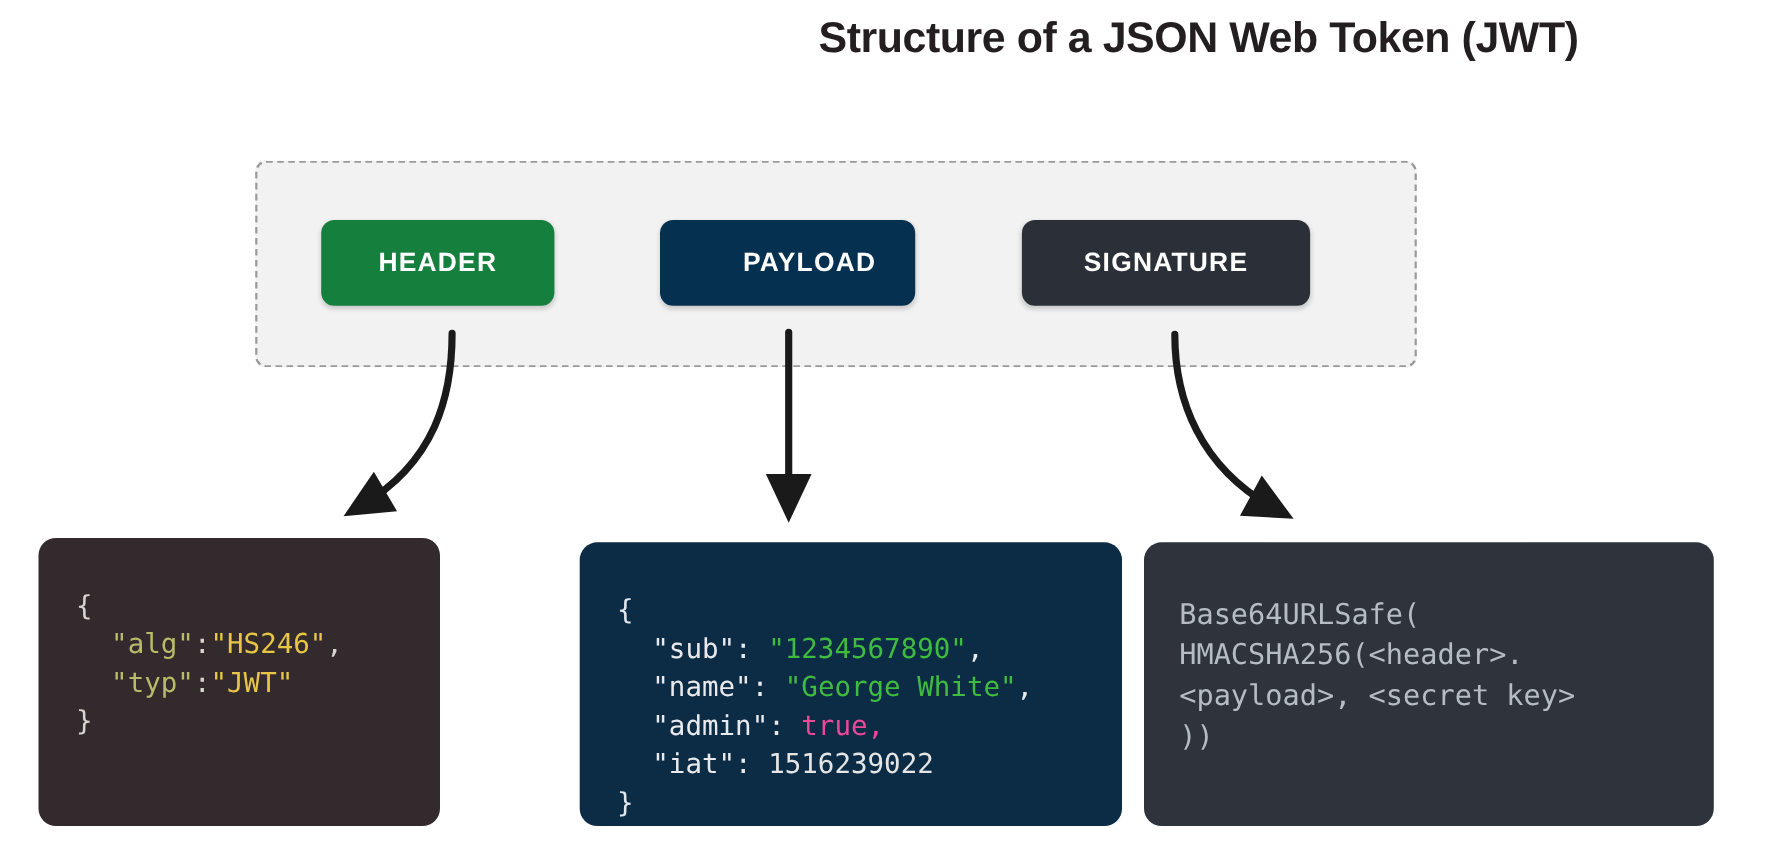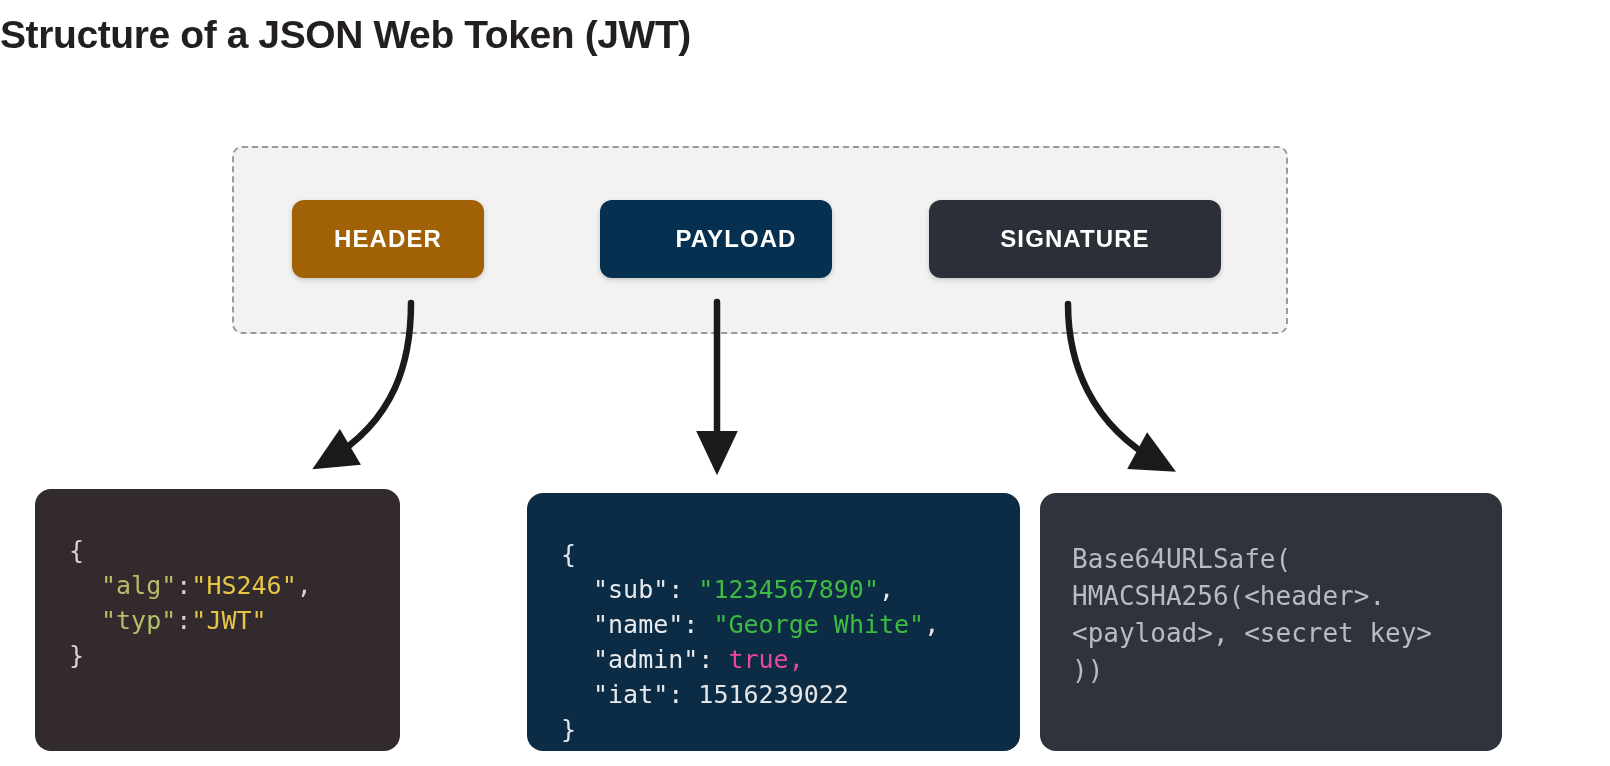--- a/index.html
+++ b/index.html
@@ -15,21 +15,21 @@
     font-family: "Liberation Sans", sans-serif;
     -webkit-font-smoothing: antialiased;
   }
 
   
   #page-title {
     position: absolute;
     left: 0;
     top: 13px;
     width: 1435px;
-    text-align: left;
+    text-align: right;
     font-size: 39px;
     font-weight: bold;
     letter-spacing: -0.4px;
     color: #231f20;
     font-family: "Liberation Sans", sans-serif;
   }
 
   
   #token-container {
     position: absolute;
@@ -52,30 +52,30 @@
     align-items: center;
     justify-content: center;
     color: #ffffff;
     font-weight: bold;
     font-size: 24px;
     letter-spacing: 1.1px;
     font-family: "Liberation Sans", sans-serif;
     box-shadow: 0 2px 5px rgba(0,0,0,0.18);
   }
   #pill-header {
-    left: 292px; top: 200px; width: 192px; height: 78px;
-    background: #a16207;
+    left: 292px; top: 200px; width: 212px; height: 78px;
+    background: #15803d;
   }
   #pill-payload {
     left: 600px; top: 200px; width: 232px; height: 78px;
     background: #06304f;
     padding-left: 40px;
   }
   #pill-signature {
-    left: 929px; top: 200px; width: 292px; height: 78px;
+    left: 929px; top: 200px; width: 262px; height: 78px;
     background: #2b3038;
   }
 
   
   #arrows {
     position: absolute;
     left: 0; top: 0;
     width: 1610px; height: 766px;
     pointer-events: none;
   }
@@ -94,21 +94,21 @@
   }
   #code-header {
     left: 35px; top: 489px; width: 365px; height: 262px;
     background: #322a2d;
   }
   #code-payload {
     left: 527px; top: 493px; width: 493px; height: 258px;
     background: #0c2b45;
   }
   #code-signature {
-    left: 1040px; top: 493px; width: 462px; height: 258px;
+    left: 1040px; top: 493px; width: 518px; height: 258px;
     background: #2f343c;
     padding-top: 48px;
     padding-left: 32px;
     font-size: 26px;
     line-height: 37px;
   }
 
   
   .tok-brace-warm { color: #d8d4cf; }
   .tok-key-olive  { color: #b5bd68; }

